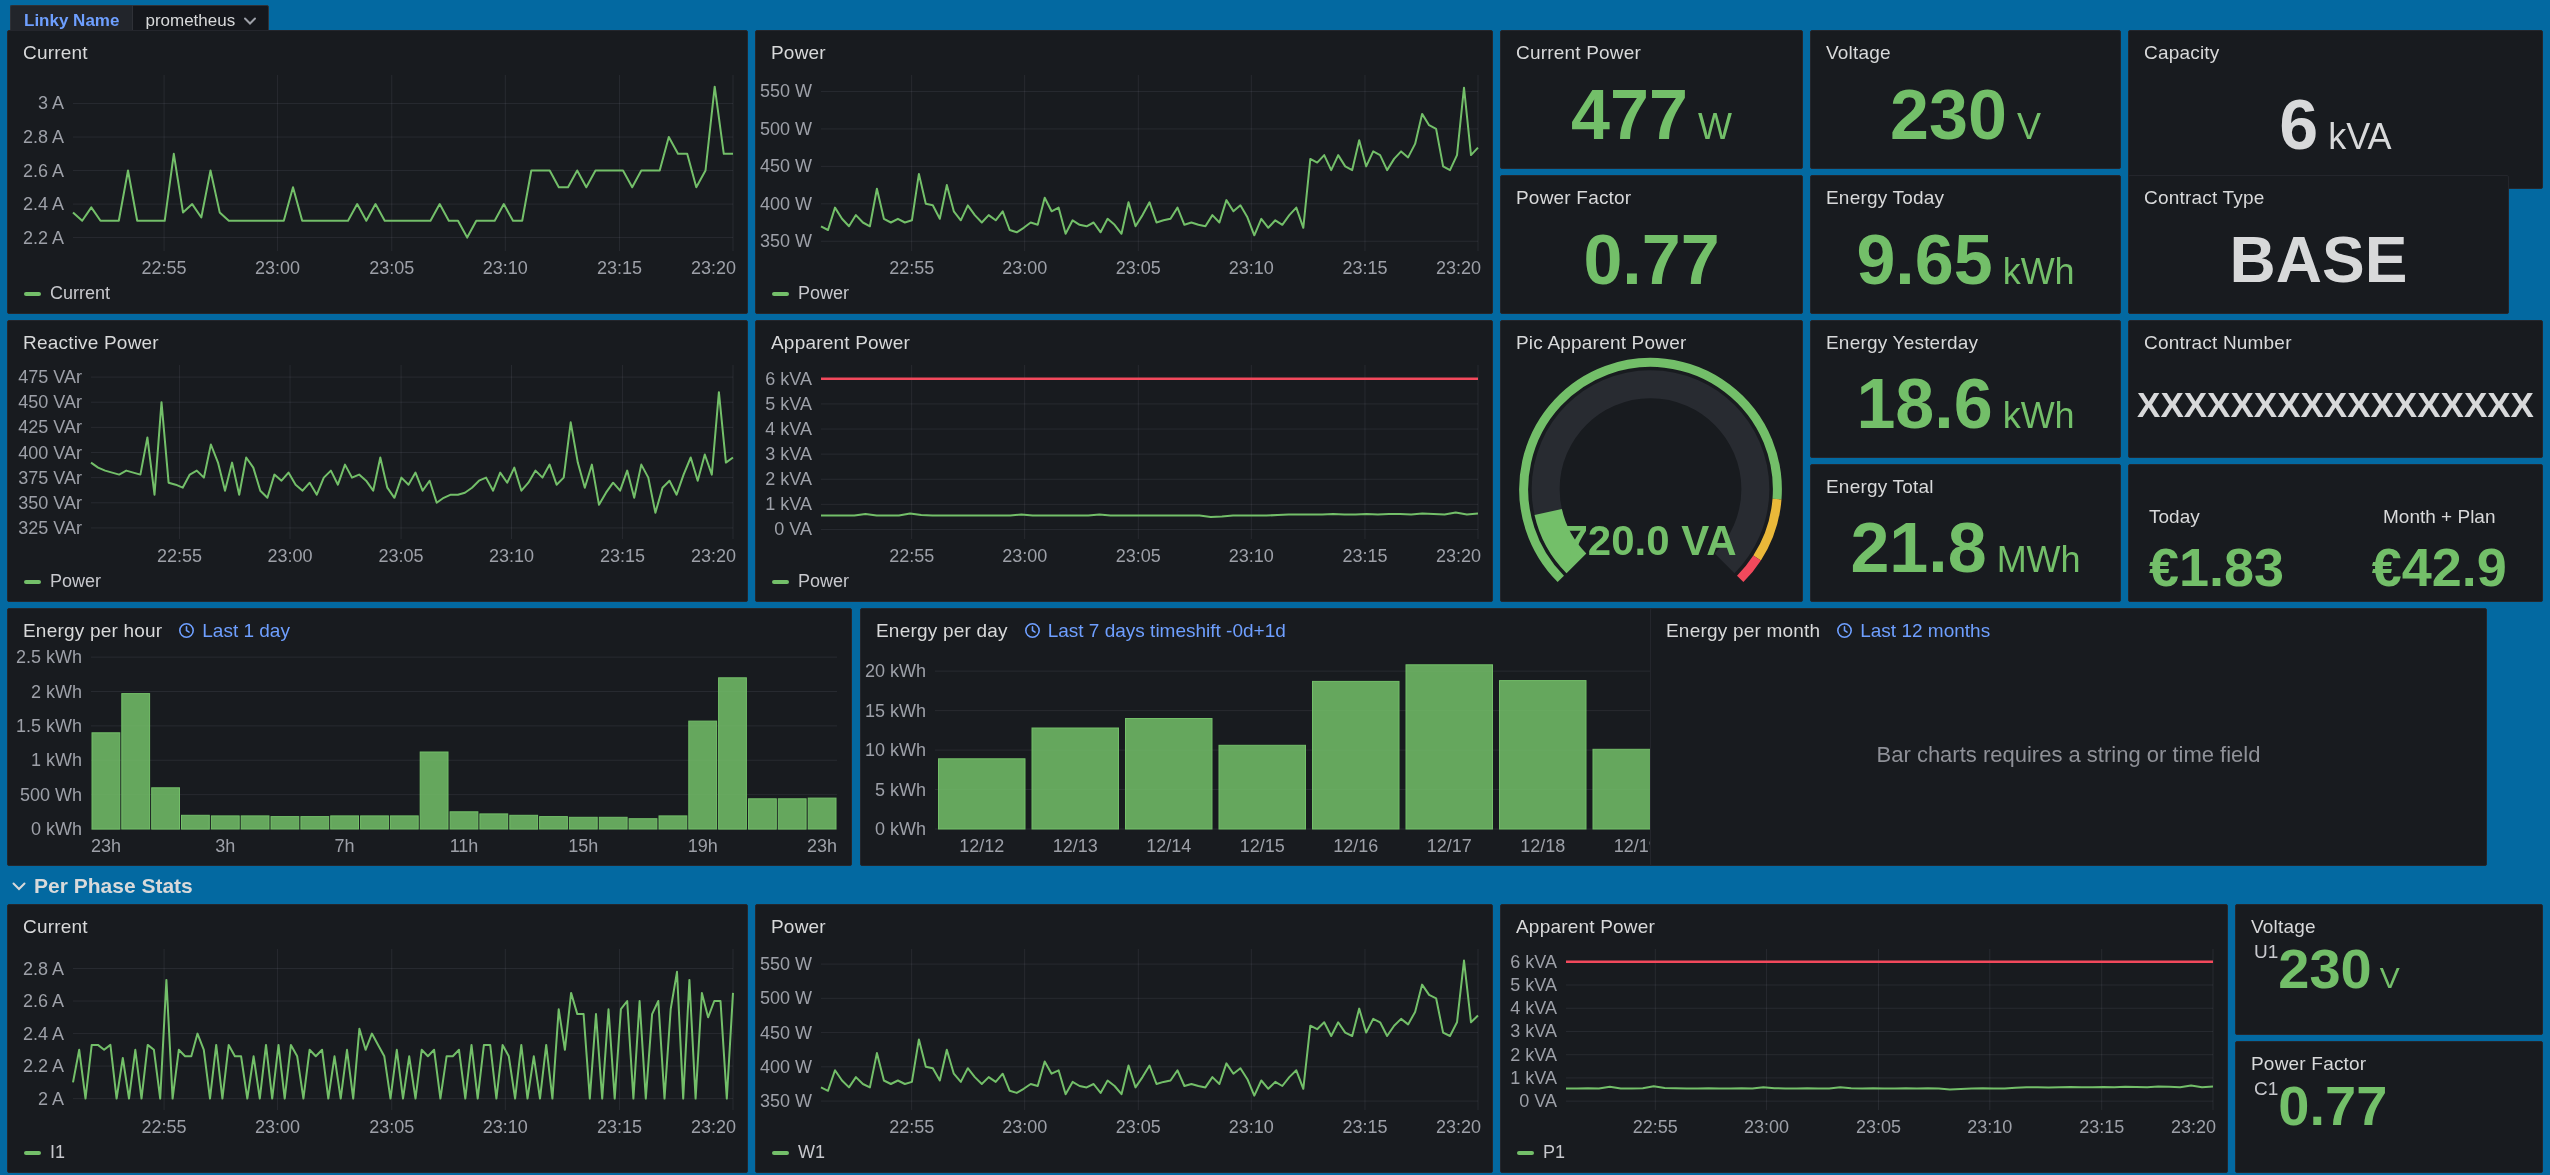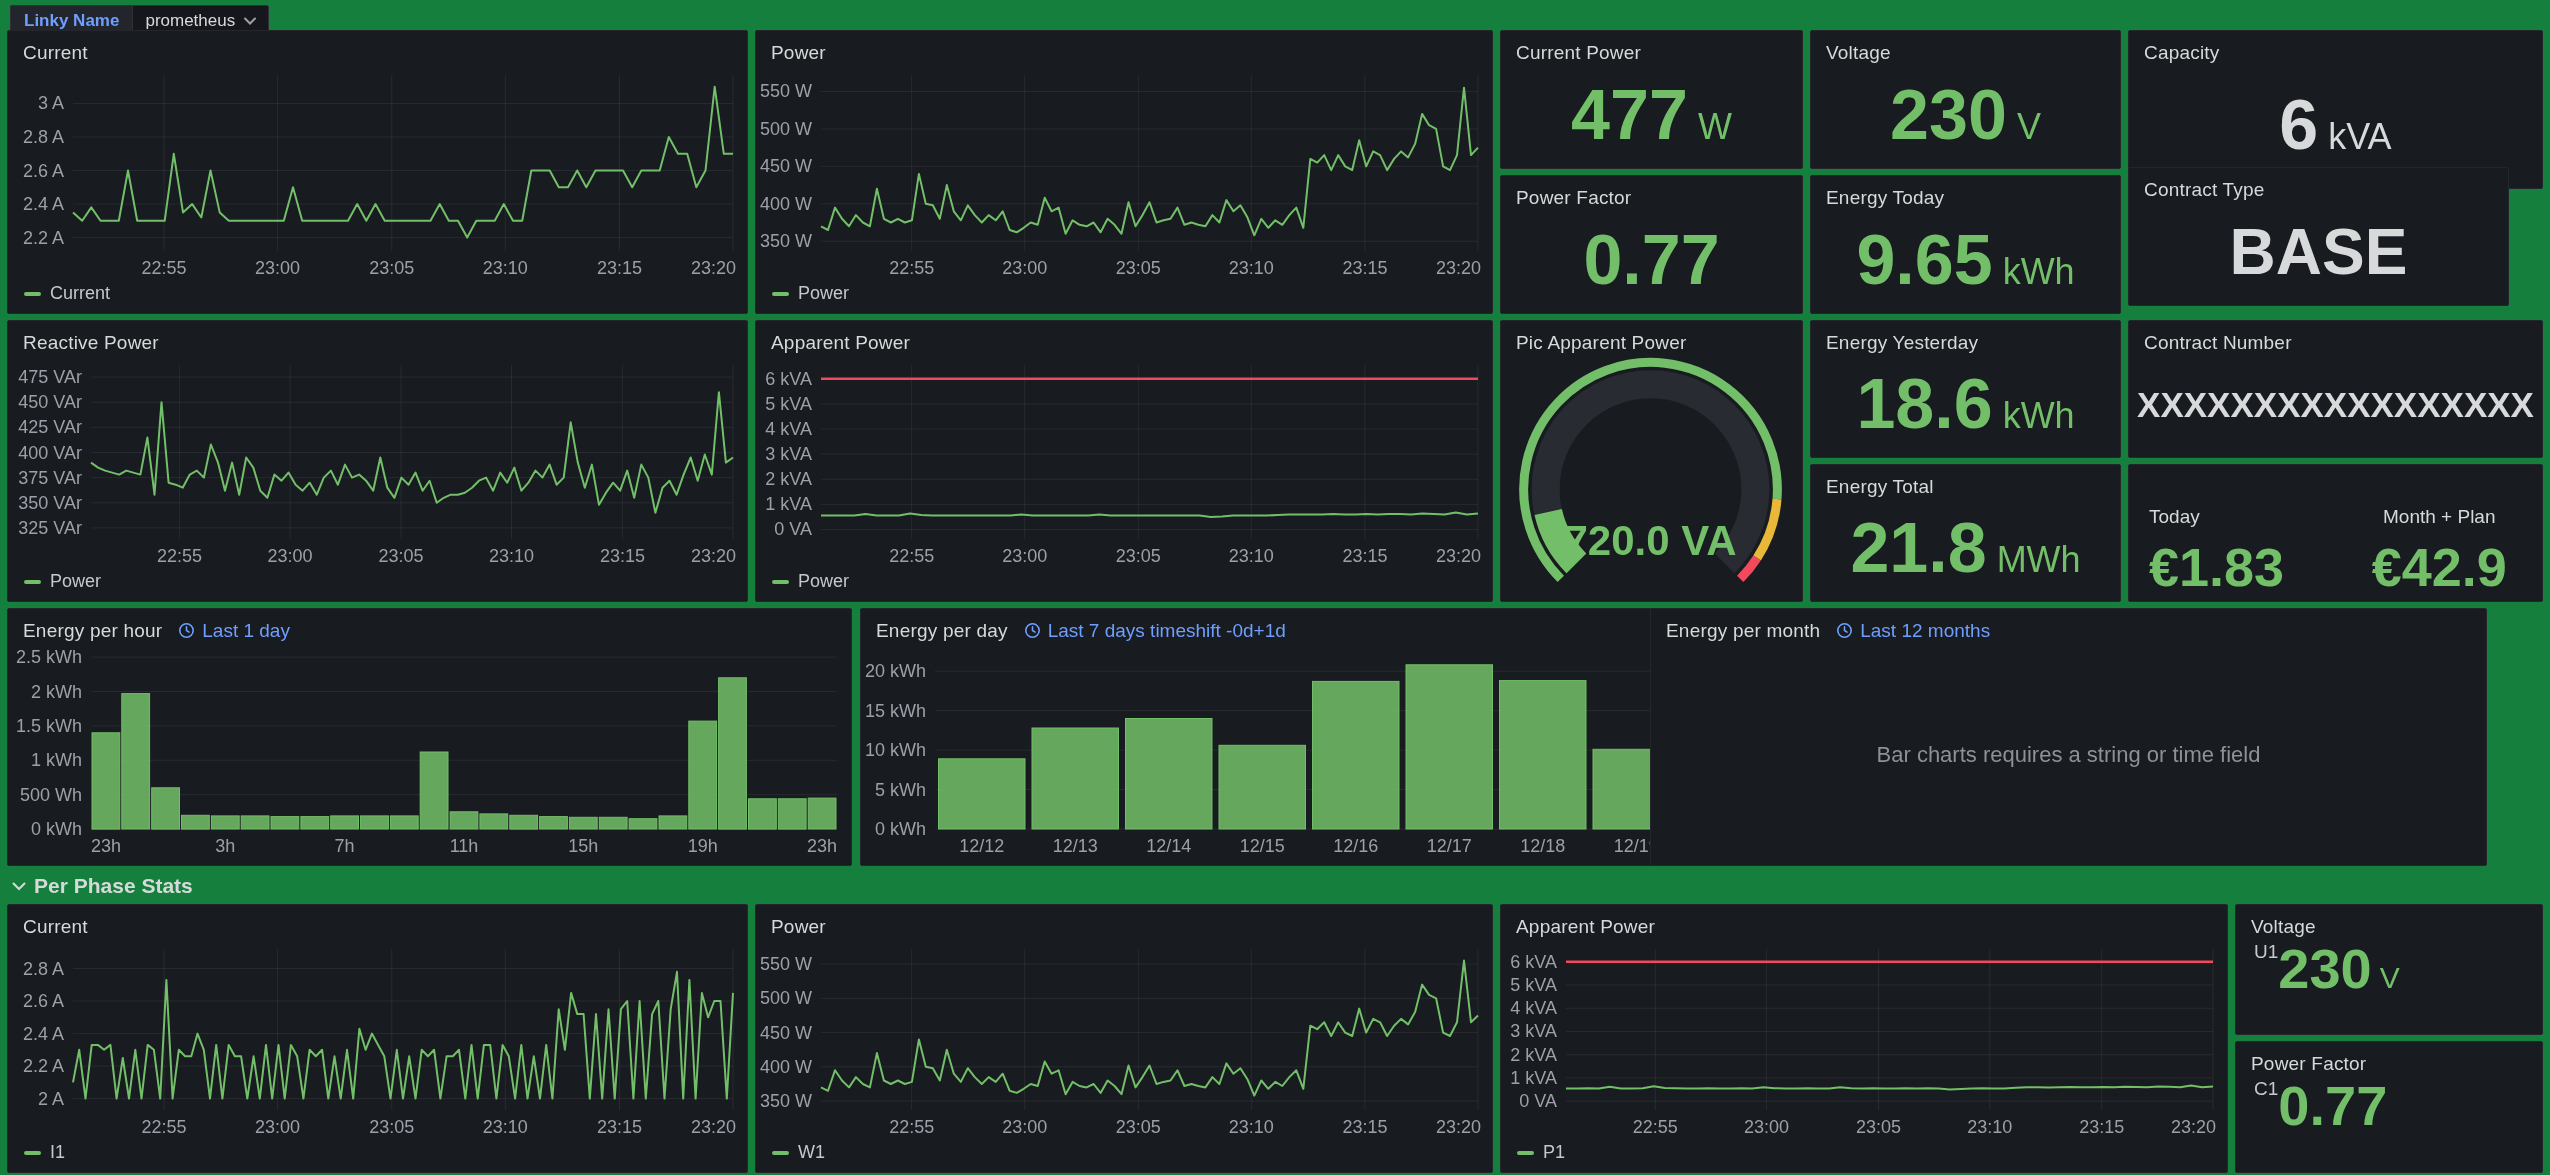--- a/index.html
+++ b/index.html
@@ -1,17 +1,17 @@
 <!DOCTYPE html>
 <html><head>
 <meta charset="utf-8">
 <style>
   html,body{margin:0;padding:0;background:#111217;}
   body{font-family:"Liberation Sans",sans-serif;}
-  #app{position:relative;width:2550px;height:1175px;background:#15803d;overflow:hidden;}
+  #app{position:relative;width:2550px;height:1175px;background:#0369a1;overflow:hidden;}
   svg{font-family:"Liberation Sans",sans-serif;display:block;}
 
   
   #topbar{position:absolute;left:10px;top:5px;display:flex;align-items:stretch;}
   .var-label{background:#22252B;border:1px solid #2F3137;border-right:none;color:#6E9FFF;
     font-weight:700;font-size:17px;padding:5px 13px;border-radius:2px 0 0 2px;display:flex;align-items:center;}
   .var-value{background:#15171C;border:1px solid #2F3137;color:#D8D9DA;font-size:17px;
     padding:5px 12px;border-radius:0 2px 2px 0;display:flex;align-items:center;gap:9px;cursor:pointer;}
 
   
@@ -57,21 +57,21 @@
   .empty-msg{position:absolute;left:0;right:0;top:52%;text-align:center;color:#8E9097;font-size:22px;}
 
   
   #p-current-top {left:7px;   top:30px;  width:741px; height:284px;}
   #p-power-top   {left:755px; top:30px;  width:738px; height:284px;}
   #s-current-power{left:1500px;top:30px; width:303px; height:139px;}
   #s-voltage     {left:1810px;top:30px;  width:311px; height:139px;}
   #s-capacity    {left:2128px;top:30px;  width:415px; height:159px;}
   #s-power-factor{left:1500px;top:175px; width:303px; height:139px;}
   #s-energy-today{left:1810px;top:175px; width:311px; height:139px;}
-  #s-contract-type{left:2128px;top:167px;width:381px; height:139px;}
+  #s-contract-type{left:2128px;top:175px;width:381px; height:139px;}
   #p-reactive    {left:7px;   top:320px; width:741px; height:282px;}
   #p-apparent-top{left:755px; top:320px; width:738px; height:282px;}
   #p-gauge       {left:1500px;top:320px; width:303px; height:282px;}
   #s-energy-yest {left:1810px;top:320px; width:311px; height:138px;}
   #s-contract-num{left:2128px;top:320px; width:415px; height:138px;}
   #s-energy-total{left:1810px;top:464px; width:311px; height:138px;}
   #s-price       {left:2128px;top:464px; width:415px; height:138px;}
   #p-energy-hour {left:7px;   top:608px; width:845px; height:258px;}
   #p-energy-day  {left:860px; top:608px; width:838px; height:258px;}
   #p-energy-month{left:1650px;top:608px; width:837px; height:258px;}

